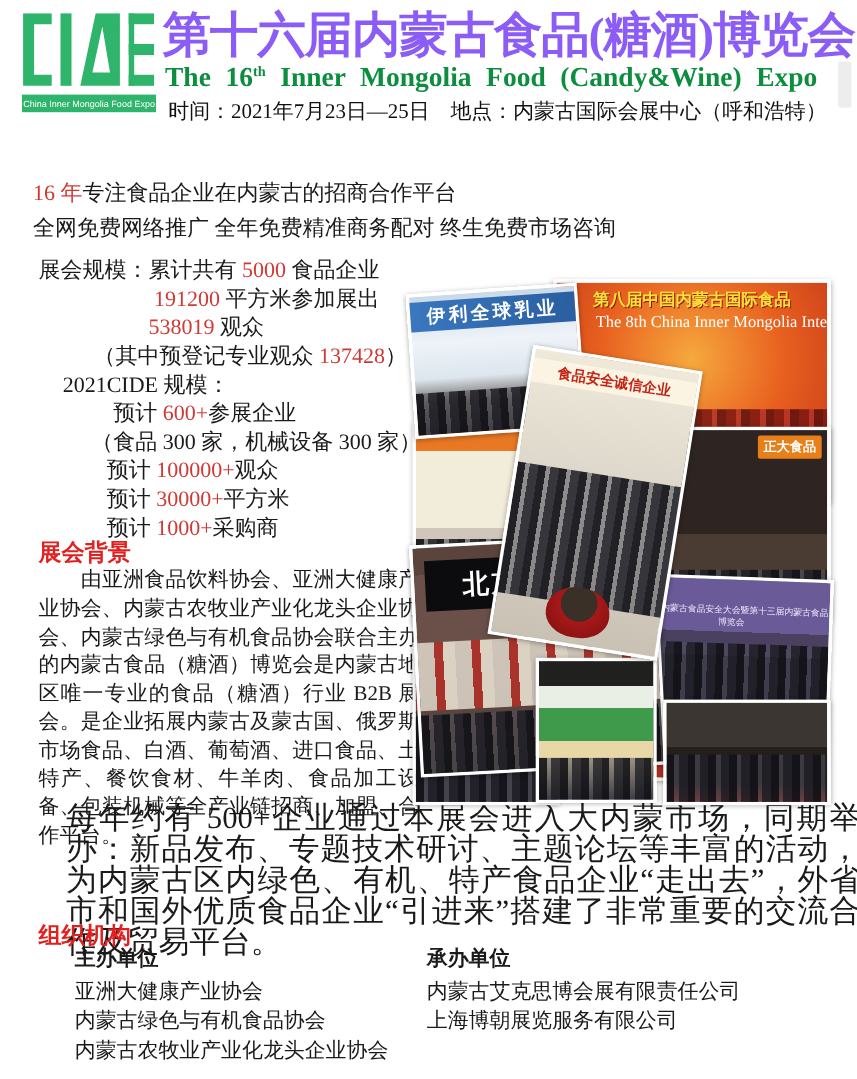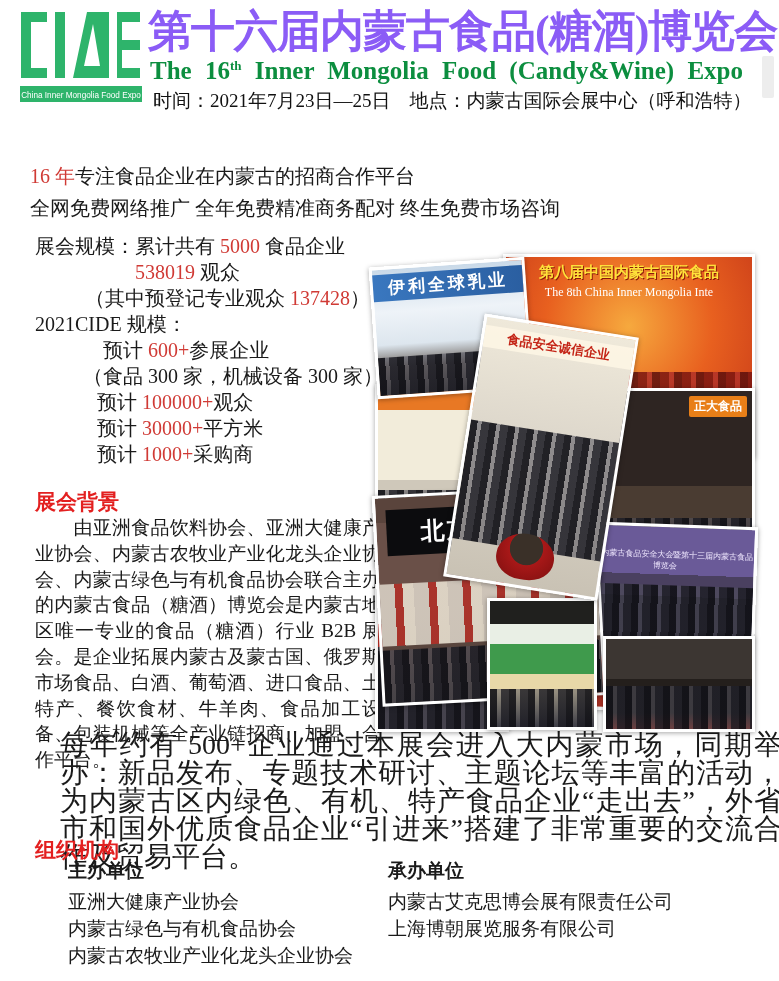--- a/index.html
+++ b/index.html
@@ -48,21 +48,21 @@
          background:repeating-linear-gradient(90deg,rgba(18,18,24,.92) 0 7px,rgba(80,80,92,.55) 7px 11px,rgba(32,32,40,.88) 11px 19px);}
   .p-ili{left:-2px;top:4px;width:150px;height:126px;transform:rotate(-4deg);z-index:3;
          background:linear-gradient(180deg,#c9d9e8 0%,#eef3f8 34%,#dde6ee 60%,#6a625c 78%,#2e2a28 100%);}
   .p-ili .cap{position:absolute;top:5px;left:-4px;right:-4px;text-align:center;color:#fff;
          background:linear-gradient(90deg,#3a78c0,#2a5ea0);font-size:17px;font-weight:bold;
          letter-spacing:3px;padding:2px 0;}
   .p-8th{left:128px;top:-4px;width:246px;height:198px;z-index:1;
          background:radial-gradient(ellipse at 50% 35%,#f6a93e 0%,#e8601f 48%,#c23418 100%);}
   .p-8th .cap-cn{position:absolute;top:6px;left:0;right:0;text-align:center;color:#ffe23a;
          font-weight:bold;font-size:15px;text-shadow:1px 1px 0 #8a1a0a;}
-  .p-8th .cap-en{position:absolute;top:28px;left:0;right:0;text-align:center;color:#fff;font-size:12px;}
+  .p-8th .cap-en{position:absolute;top:28px;left:0;right:0;text-align:right;color:#fff;font-size:15px;}
   .p-8th .crowd{height:42%;opacity:.85;
          background:repeating-linear-gradient(90deg,#7a1410 0 9px,#b03028 9px 14px,#5c0e0c 14px 22px);}
   .p-card{left:88px;top:66px;width:150px;height:260px;transform:rotate(9deg);z-index:6;
          background:linear-gradient(180deg,#efe9da 0%,#ded8cc 40%,#c9c2b4 100%);}
   .p-card .cap{position:absolute;top:8px;left:0;right:0;text-align:center;color:#c42416;
          font-weight:bold;font-size:13px;background:rgba(255,248,230,.8);padding:2px 0;}
   .p-card .crowd{height:46%;bottom:36px;}
   .p-card .drum{position:absolute;bottom:6px;left:50%;width:58px;height:46px;margin-left:-29px;
          border-radius:50% 50% 46% 46%;background:radial-gradient(circle at 50% 32%,#3a3028 0 38%,#a81818 40%,#7c0f0f 100%);}
   .p-left{left:0;top:126px;width:110px;height:178px;z-index:2;
@@ -121,23 +121,24 @@
 
   <div class="edge-frag"></div>
 
   <div class="intro" id="intro-block">
       <div><span class="red">16 年</span><span>专注食品企业在内蒙古的招商合作平台</span></div>
       <div><span>全网免费网络推广  全年免费精准商务配对  终生免费市场咨询</span></div>
     </div>
 
   <div class="scale" id="scale-block">
       <div class="scale-line" style="padding-left: 0px;"><span>展会规模：累计共有 </span><span class="red">5000</span><span> 食品企业</span></div>
+      <div class="scale-line" style="padding-left: 105px;"><span class="red">191200</span><span> 平方米参加展出</span></div>
       <div class="scale-line" style="padding-left: 100px;"><span class="red">538019</span><span> 观众</span></div>
       <div class="scale-line" style="padding-left: 50px;"><span>（其中预登记专业观众 </span><span class="red">137428</span><span>）</span></div>
-      <div class="scale-line" style="padding-left: 0px;"><span>2021CIDE 规模：</span></div>
+      <div class="scale-line" style="padding-left: 0px; margin-left: 22px;"><span>2021CIDE 规模：</span></div>
       <div class="scale-line" style="padding-left: 68px;"><span>预计 </span><span class="red">600+</span><span>参展企业</span></div>
       <div class="scale-line" style="padding-left: 48px;"><span>（食品 300 家，机械设备 300 家）</span></div>
       <div class="scale-line" style="padding-left: 62px;"><span>预计 </span><span class="red">100000+</span><span>观众</span></div>
       <div class="scale-line" style="padding-left: 62px;"><span>预计 </span><span class="red">30000+</span><span>平方米</span></div>
       <div class="scale-line" style="padding-left: 62px;"><span>预计 </span><span class="red">1000+</span><span>采购商</span></div>
     </div>
 
   <div class="sec-head bg-head">展会背景</div>
   <div class="bg-para">　　由亚洲食品饮料协会、亚洲大健康产业协会、内蒙古农牧业产业化龙头企业协会、内蒙古绿色与有机食品协会联合主办的内蒙古食品（糖酒）博览会是内蒙古地区唯一专业的食品（糖酒）行业 B2B 展会。是企业拓展内蒙古及蒙古国、俄罗斯市场食品、白酒、葡萄酒、进口食品、土特产、餐饮食材、牛羊肉、食品加工设备、包装机械等全产业链招商、加盟、合作平台。</div>
   <div class="wide-para">每年约有 500+企业通过本展会进入大内蒙市场，同期举办：新品发布、专题技术研讨、主题论坛等丰富的活动，为内蒙古区内绿色、有机、特产食品企业“走出去”，外省市和国外优质食品企业“引进来”搭建了非常重要的交流合作及贸易平台。</div>

